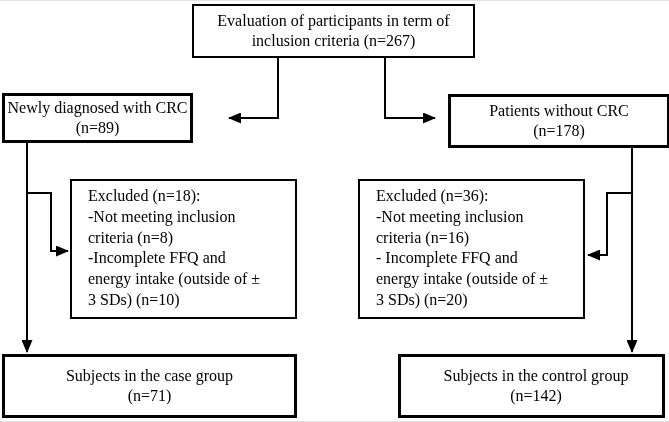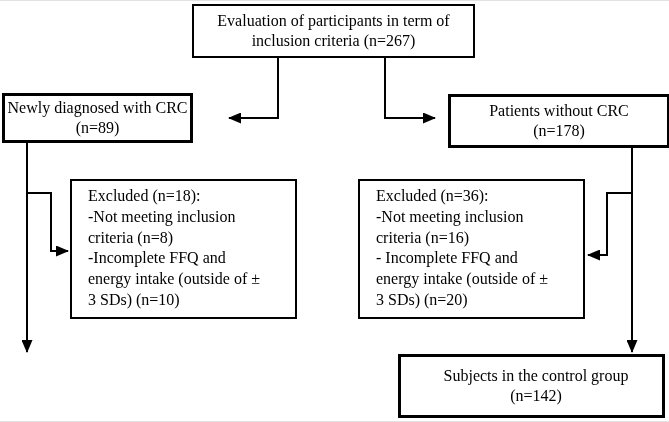--- a/index.html
+++ b/index.html
@@ -106,19 +106,23 @@
 
   <div class="box left-align" id="node-excluded-control">
     <div class="box-text">Excluded (n=36):
 -Not meeting inclusion
 criteria (n=16)
 - Incomplete FFQ and
 energy intake (outside of ±
 3 SDs) (n=20)</div>
   </div>
 
+  <div class="box thick" id="node-case-group">
+    <div class="box-text">Subjects in the case group
+(n=71)</div>
+  </div>
 
   <div class="box thick" id="node-control-group">
     <div class="box-text">Subjects in the control group
 (n=142)</div>
   </div>
 
 </div>
 
 </body></html>

